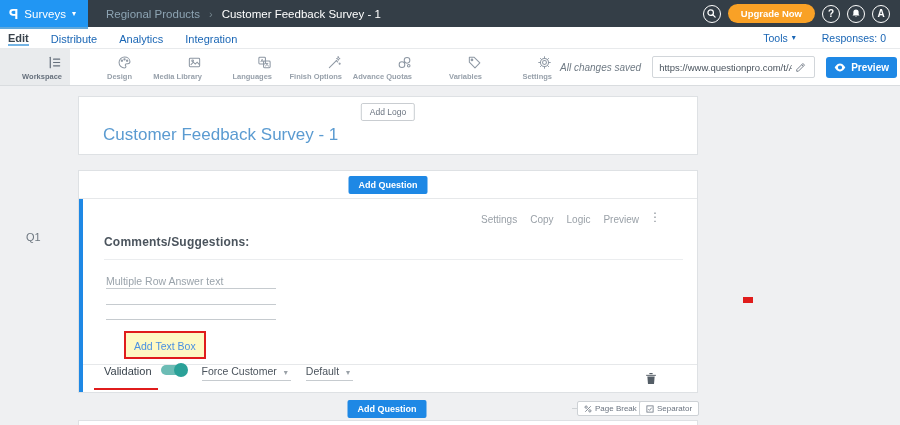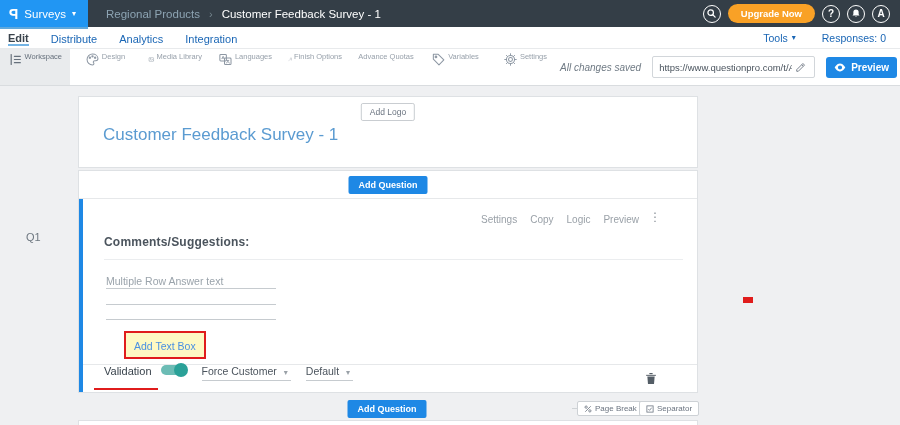--- a/index.html
+++ b/index.html
@@ -25,35 +25,35 @@
   .nav-tab{font-size:11px;color:#1a66b5;cursor:pointer;padding:2px 0 0;margin-left:22px;}
   .nav-tab:first-of-type{margin-left:8px;}
   .nav-tab.active{color:#39434c;font-weight:700;border-bottom:2px solid #74b4e4;}
   .nav-right{margin-left:auto;display:flex;align-items:center;gap:26px;padding-right:14px;}
   .tools-dd{font-size:10.5px;color:#1a66b5;cursor:pointer;display:flex;align-items:center;gap:4px;}
   .tools-dd .tb-caret{color:#1a66b5;}
   .responses{font-size:10.5px;color:#1a66b5;}
 
   
   .toolbar{position:absolute;top:48px;left:0;width:900px;height:38px;background:#fff;border-top:1px solid #e8eaec;border-bottom:1px solid #d9dcdf;box-sizing:border-box;display:flex;align-items:stretch;}
-  .tb-item{min-width:54px;padding:3px 8px 2px;display:flex;flex-direction:row;align-items:flex-start;justify-content:center;gap:2px;cursor:pointer;}
+  .tb-item{min-width:54px;padding:3px 8px 2px;display:flex;flex-direction:column;align-items:flex-end;justify-content:center;gap:2px;cursor:pointer;font-weight:bold;}
   .tb-item.active{background:#e9ebed;}
   .tb-item svg{display:block;}
   .tb-label{font-size:7.5px;color:#98a1ab;white-space:nowrap;}
   .tb-item.active .tb-label{color:#66707c;}
   .toolbar-right{margin-left:auto;display:flex;align-items:center;gap:11px;padding-right:8px;}
   .saved-text{font-style:italic;font-size:10px;color:#6f7a84;white-space:nowrap;}
   .url-box{display:flex;align-items:center;border:1px solid #d2d6da;border-radius:2px;height:22px;width:163px;box-sizing:border-box;padding:0 5px 0 6px;gap:3px;background:#fff;}
   .url-input{border:none;outline:none;font-size:9.5px;color:#4a545e;width:133px;font-family:inherit;background:transparent;padding:0;}
   .preview-btn{background:#1e88e5;color:#fff;border:none;border-radius:3px;font-size:10px;font-weight:700;display:flex;align-items:center;gap:5px;padding:5px 8px;cursor:pointer;font-family:inherit;}
 
   
   .q-id{position:absolute;left:26px;top:231px;font-size:11px;color:#6e7780;}
   .card{position:absolute;background:#fff;border:1px solid #dee1e4;box-sizing:border-box;}
-  .card1{left:78px;top:96px;width:620px;height:72px;}
+  .card1{left:78px;top:96px;width:620px;height:59px;}
   .add-logo-btn{position:absolute;left:50%;top:6px;transform:translateX(-50%);background:#fff;border:1px solid #c9cdd1;border-radius:2px;font-size:8.5px;color:#6b7480;padding:3px 8px;cursor:pointer;font-family:inherit;white-space:nowrap;}
   .survey-title{position:absolute;left:24px;top:28px;font-size:17px;color:#5b9bd1;cursor:text;}
 
   .card2{left:78px;top:170px;width:620px;height:223px;}
   .addq-row{position:relative;height:27px;border-bottom:1px solid #e6e8ea;}
   .addq-btn{position:absolute;left:50%;top:5px;transform:translateX(-50%);background:#1e88e5;color:#fff;font-size:9px;font-weight:700;border:none;border-radius:2px;padding:4px 10px;cursor:pointer;font-family:inherit;white-space:nowrap;}
   .q-block{position:absolute;top:28px;bottom:0;left:0;right:0;border-left:4px solid #1e88e5;box-sizing:border-box;}
   .q-actions{position:absolute;top:15px;right:58px;display:flex;gap:13px;}
   .q-action{font-size:10px;color:#9aa1a8;cursor:pointer;}
   .kebab-btn{position:absolute;top:12px;right:36px;font-size:12px;color:#8a9199;cursor:pointer;line-height:1;}

